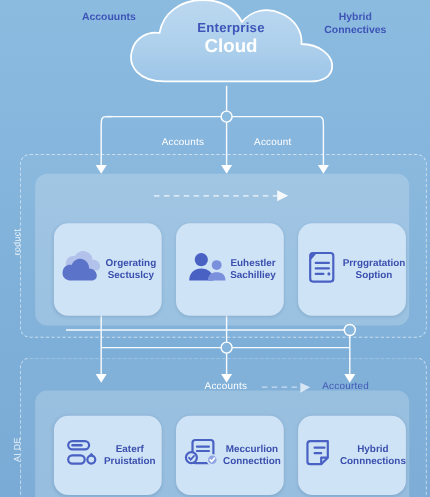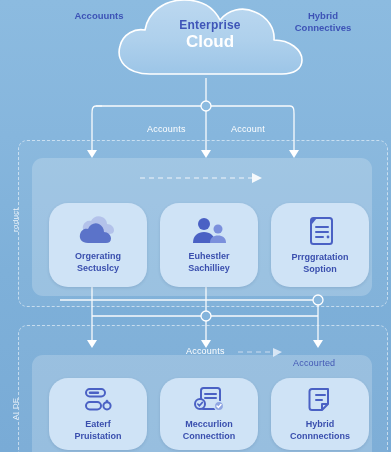--- a/index.html
+++ b/index.html
@@ -61,21 +61,21 @@
   }
 
   
   .edge-label {
     position: absolute;
     font-size: 9px;
     color: #ffffff;
     letter-spacing: .2px;
     white-space: nowrap;
   }
-  .edge-label.blue { color: #4257b4; margin-top: 12px; }
+  .edge-label.blue { color: #4257b4; }
 
   
   .lane {
     position: absolute;
     border: 1px dashed rgba(255,255,255,.55);
     border-radius: 9px;
     background: rgba(255,255,255,.045);
   }
   #lane-top    { left: 18px; top: 140px; width: 368px; height: 165px; }
   #lane-bottom { left: 18px; top: 325px; width: 368px; height: 140px; }
@@ -119,25 +119,25 @@
     color: rgba(255,255,255,.9);
     line-height: 10px;
   }
   #head-left  { left: 44px; width: 110px; }
   #head-right { left: 268px; width: 110px; }
 
   
   .card {
     position: absolute;
     width: 98px;
-    border-radius: 19px;
+    border-radius: 13px;
     background: #cfe3f6;
     box-shadow: 0 1px 3px rgba(40,70,110,.16);
     display: flex;
-    flex-direction: column;
+    flex-direction: row;
     align-items: center;
     justify-content: center;
   }
   .card .icon {
     display: block;
     margin-bottom: 5px;
     line-height: 0;
   }
   .card .cap {
     display: block;

